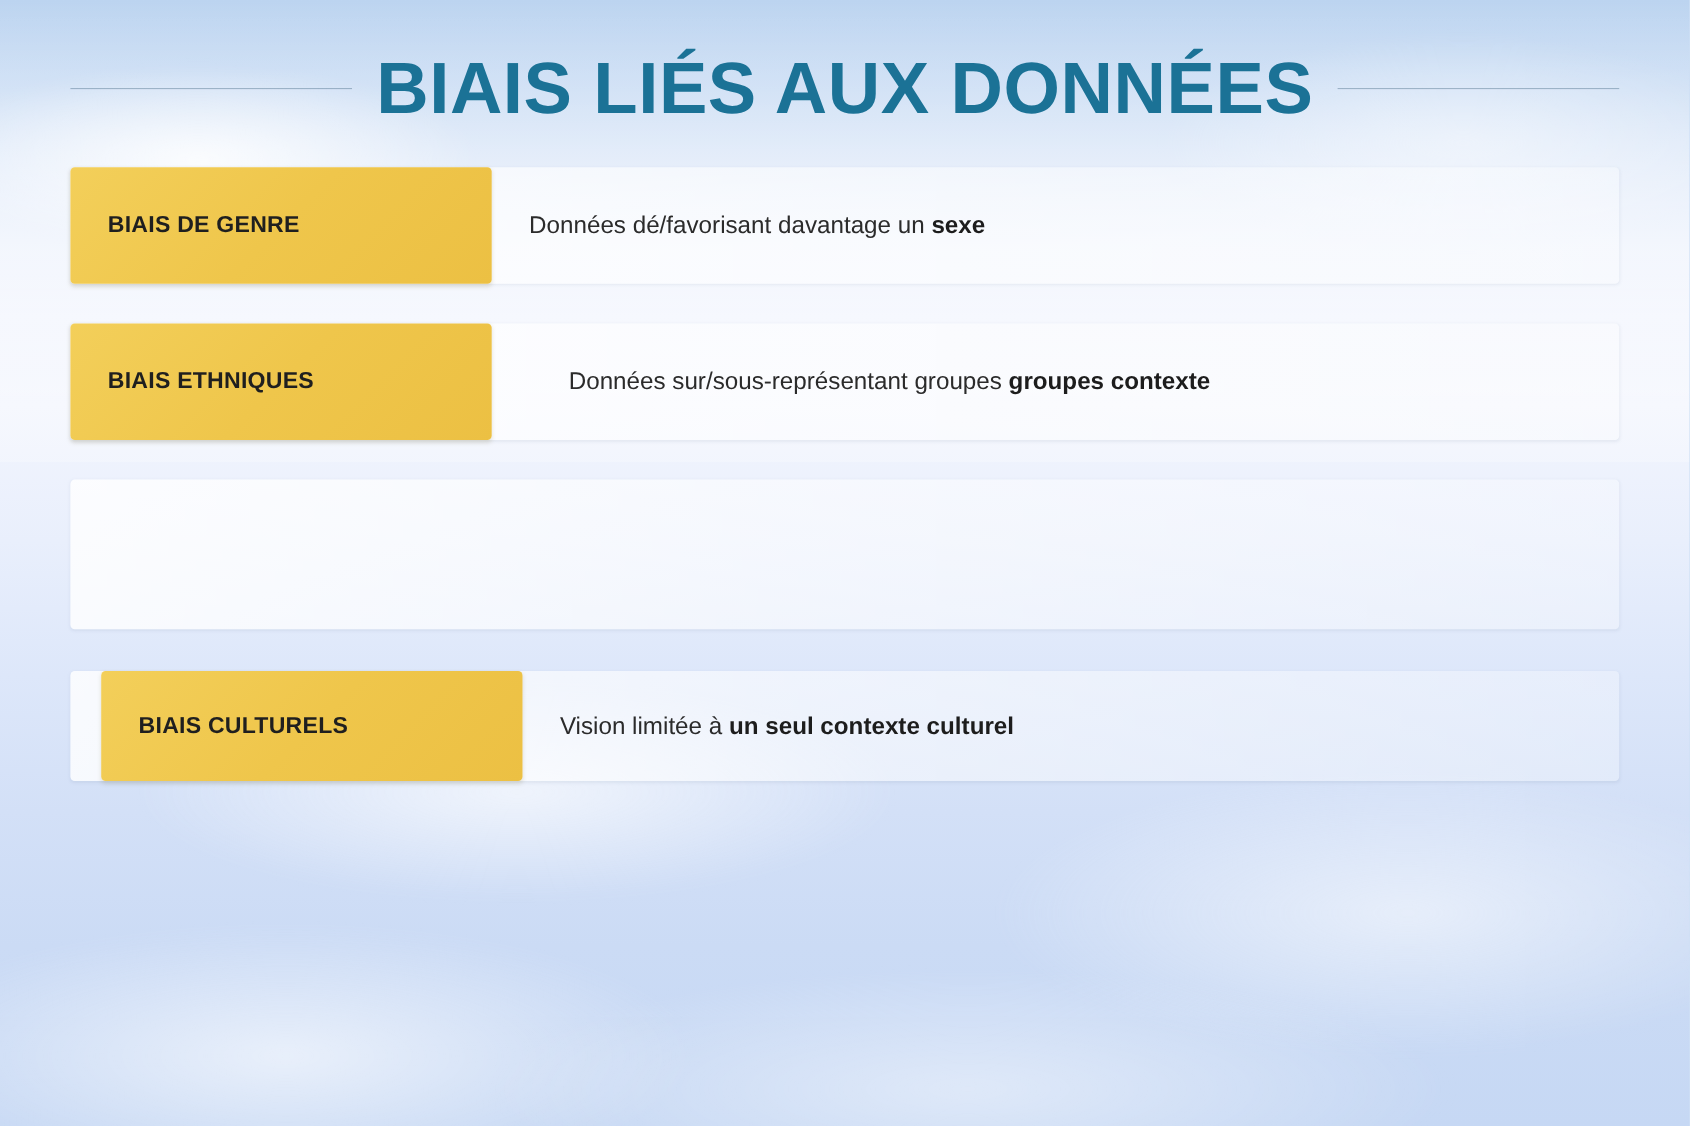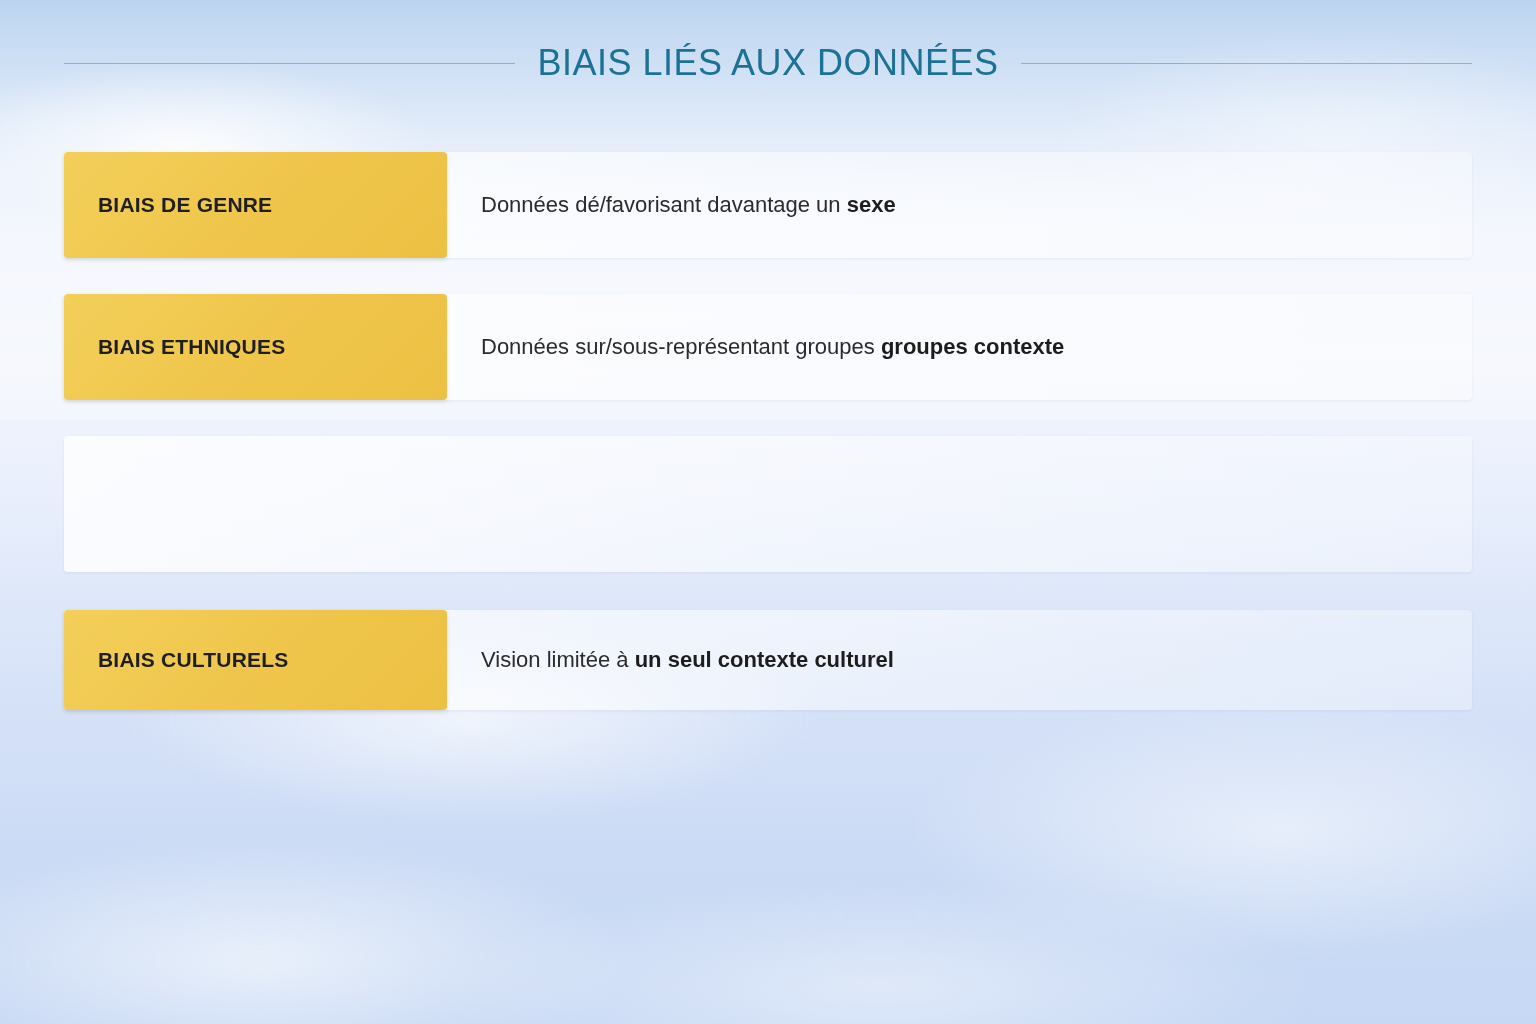--- a/index.html
+++ b/index.html
@@ -67,22 +67,22 @@
     padding: 0 64px;
     box-sizing: border-box;
   }
   .rule {
     flex: 1 1 auto;
     height: 1px;
     background: rgba(40,80,110,0.35);
   }
   .title {
     flex: 0 0 auto;
-    font-size: 36px;
-    font-weight: normal;
+    font-size: 66px;
+    font-weight: bold;
     letter-spacing: 0.5px;
     color: #1b7296;
     white-space: nowrap;
     text-transform: uppercase;
   }
 
   
   .rows {
     position: absolute;
     left: 64px;
@@ -128,24 +128,24 @@
     line-height: 1.33;
     color: #2b2b2b;
     font-weight: normal;
   }
   .row-desc b { font-weight: bold; color: #1d1d1d; }
 
   
   .r1 { height: 106px; }
   .r2 { height: 106px; }
   .r3 { height: 136px; }
-  .r4 { height: 100px; }
+  .r4 { height: 100px; padding-left: 28px; }
 
   .r1 { margin-bottom: 36px; }
-  .r2 { margin-bottom: 36px; }
+  .r2 { margin-bottom: 36px; gap: 36px; }
   .r3 { margin-bottom: 38px; }
 </style>
 </head>
 <body>
 
 <div class="slide">
 
   <div class="cloud-layer">
     <div class="cloud c1"></div>
     <div class="cloud c2"></div>

